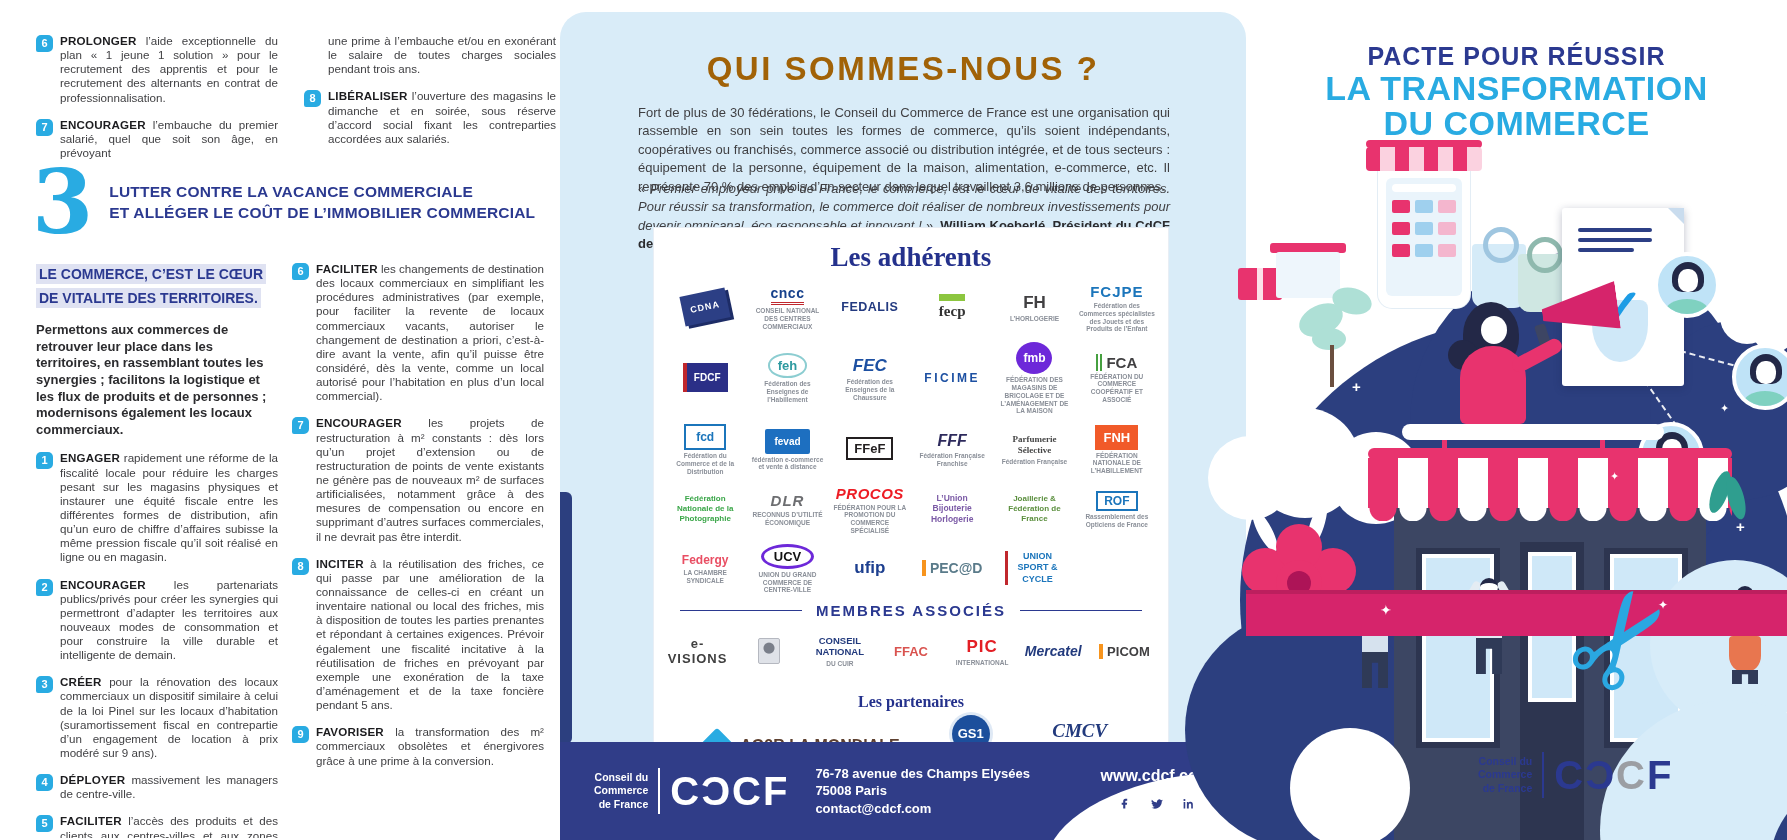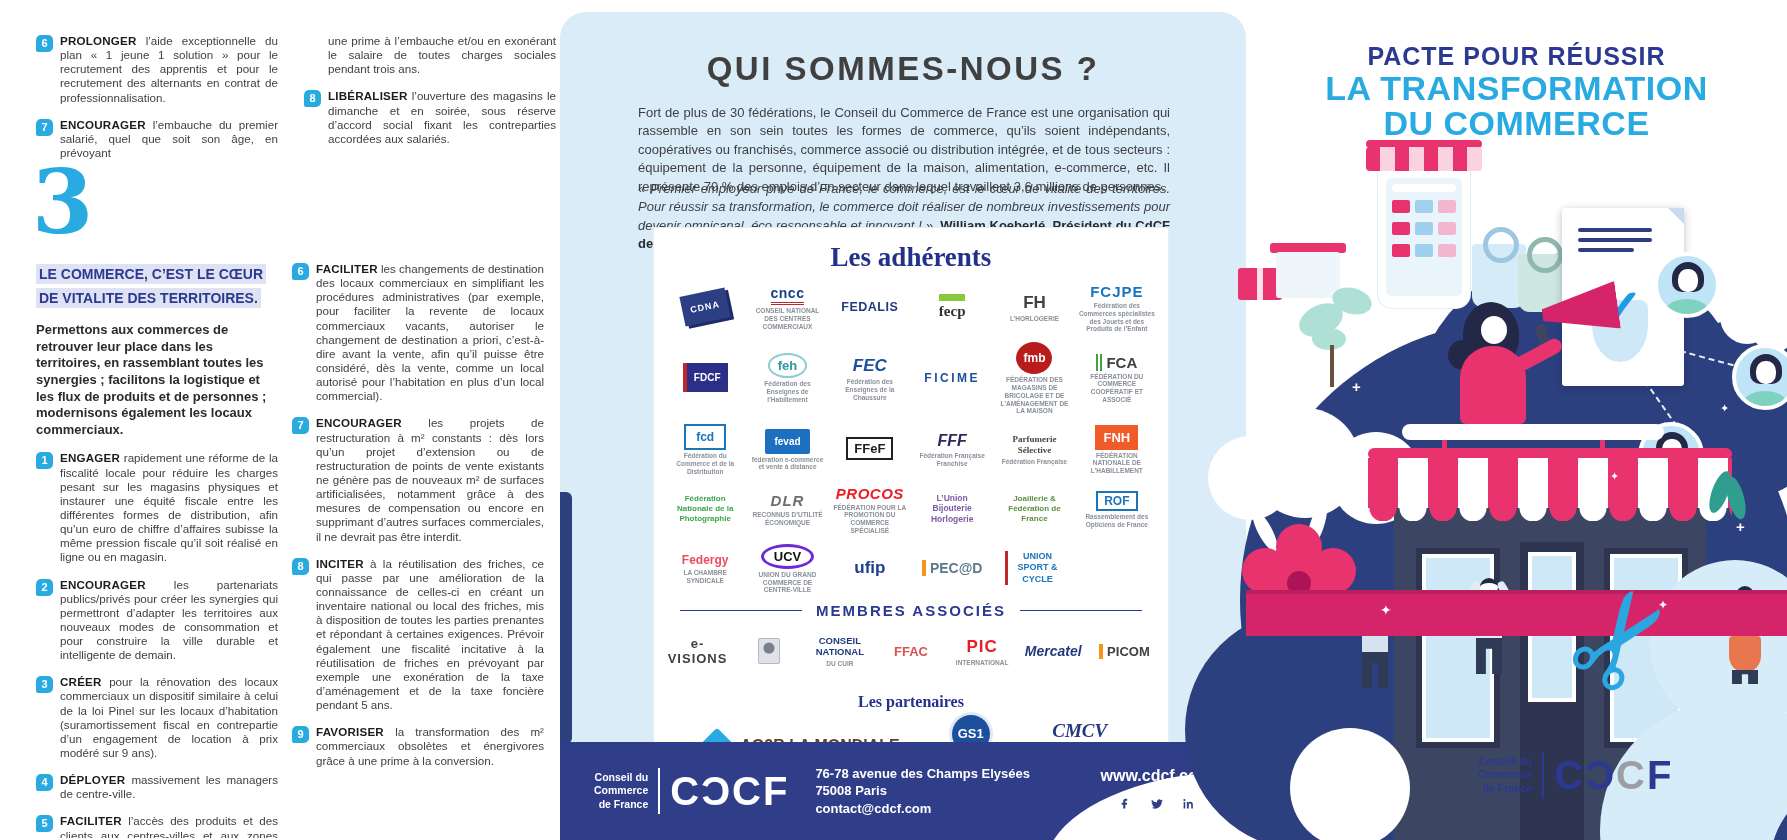--- a/index.html
+++ b/index.html
@@ -27,21 +27,21 @@
   .hl{display:inline;background:#dfe2f2;color:#2b3990;font-weight:800;font-size:14px;
       padding:2px 3px;-webkit-box-decoration-break:clone;box-decoration-break:clone;}
   .intro{margin:0 0 13px;font-weight:700;color:#2b2b2e;font-size:13px;line-height:1.28;}
 
   
   .panel-mid{position:absolute;left:560px;top:0;width:686px;height:840px;}
   .mid-bg{position:absolute;left:0;top:12px;width:686px;height:828px;background:#d9ecf8;
           border-radius:26px 26px 0 0;}
   .mid-strip{position:absolute;left:0;top:492px;width:12px;height:252px;background:#2c3f7f;
              border-radius:0 6px 6px 0;}
-  .mid-title{position:absolute;left:0;top:50px;width:100%;text-align:center;color:#404040;
+  .mid-title{position:absolute;left:0;top:50px;width:100%;text-align:center;color:#a16207;
              font-size:33px;font-weight:800;letter-spacing:2.5px;}
   .mid-para{position:absolute;left:78px;top:104px;width:532px;font-size:13px;line-height:1.42;
             color:#3f3f42;text-align:justify;margin:0;}
   .mid-quote{position:absolute;left:78px;top:180px;width:532px;font-size:13px;line-height:1.42;
              color:#3f3f42;text-align:justify;margin:0;}
   .mid-quote i{font-style:italic;}
   .mid-quote b{font-style:normal;color:#2b2b2e;}
   .card{position:absolute;left:94px;top:228px;width:514px;height:514px;background:#fff;
         box-shadow:0 0 0 1px #e8eef5;}
   .card-title{font-family:"Liberation Serif",serif;font-weight:700;color:#24318c;font-size:27px;
@@ -235,20 +235,24 @@
     <div class="topitems-r">
       <p class="itxt cont">une prime à l’embauche et/ou en exonérant le salaire de toutes charges sociales pendant trois ans.</p>
       <div class="item">
         <span class="badge">8</span>
         <p class="itxt"><b>LIBÉRALISER</b> <span>l’ouverture des magasins le dimanche et en soirée, sous réserve d’accord social fixant les contreparties accordées aux salariés.</span></p>
       </div>
     </div>
 
     <div class="section-head">
       <div class="big-num">3</div>
+      <div class="sec-lines">
+        <div>LUTTER CONTRE LA VACANCE COMMERCIALE</div>
+        <div>ET ALLÉGER LE COÛT DE L’IMMOBILIER COMMERCIAL</div>
+      </div>
     </div>
 
     <div class="col-l">
       <p class="hlwrap"><span class="hl">LE COMMERCE, C’EST LE CŒUR DE VITALITE DES TERRITOIRES.</span></p>
       <p class="intro">Permettons aux commerces de retrouver leur place dans les territoires, en rassemblant toutes les synergies ; facilitons la logistique et les flux de produits et de personnes ; modernisons également les locaux commerciaux.</p>
       <div class="item">
         <span class="badge">1</span>
         <p class="itxt"><b>ENGAGER</b> <span>rapidement une réforme de la fiscalité locale pour réduire les charges pesant sur les magasins physiques et instaurer une équité fiscale entre les différentes formes de distribution, afin qu’un euro de chiffre d’affaires subisse la même pression fiscale qu’il soit réalisé en ligne ou en magasin.</span></p>
       </div>
       <div class="item">
@@ -334,21 +338,21 @@
           </div>
         <div class="logo">
             <span class="logo-main" style="color:#1d50a2;font-size:17px;font-style:italic">FEC</span>
             <span class="logo-sub">Fédération des Enseignes de la Chaussure</span>
           </div>
         <div class="logo">
             <span class="logo-main" style="color:#1d50a2;font-size:12px;letter-spacing:2.5px">FICIME</span>
             <span class="logo-sub"></span>
           </div>
         <div class="logo">
-            <span class="logo-main" style="color:#fff;background:#b91c1c;border-radius:50%;padding:9px 7px;font-size:12px">fmb</span>
+            <span class="logo-main" style="color:#fff;background:#6d28d9;border-radius:50%;padding:9px 7px;font-size:12px">fmb</span>
             <span class="logo-sub">FÉDÉRATION DES MAGASINS DE BRICOLAGE ET DE L’AMÉNAGEMENT DE LA MAISON</span>
           </div>
         <div class="logo">
             <span class="logo-main" style="color:#414042;font-size:15px;border-left:6px double #46a040;padding-left:4px">FCA</span>
             <span class="logo-sub">FÉDÉRATION DU COMMERCE COOPÉRATIF ET ASSOCIÉ</span>
           </div>
         <div class="logo">
             <span class="logo-main" style="color:#1b75bb;border:2px solid #1b75bb;padding:4px 10px;font-size:12px">fcd</span>
             <span class="logo-sub">Fédération du Commerce et de la Distribution</span>
           </div>

